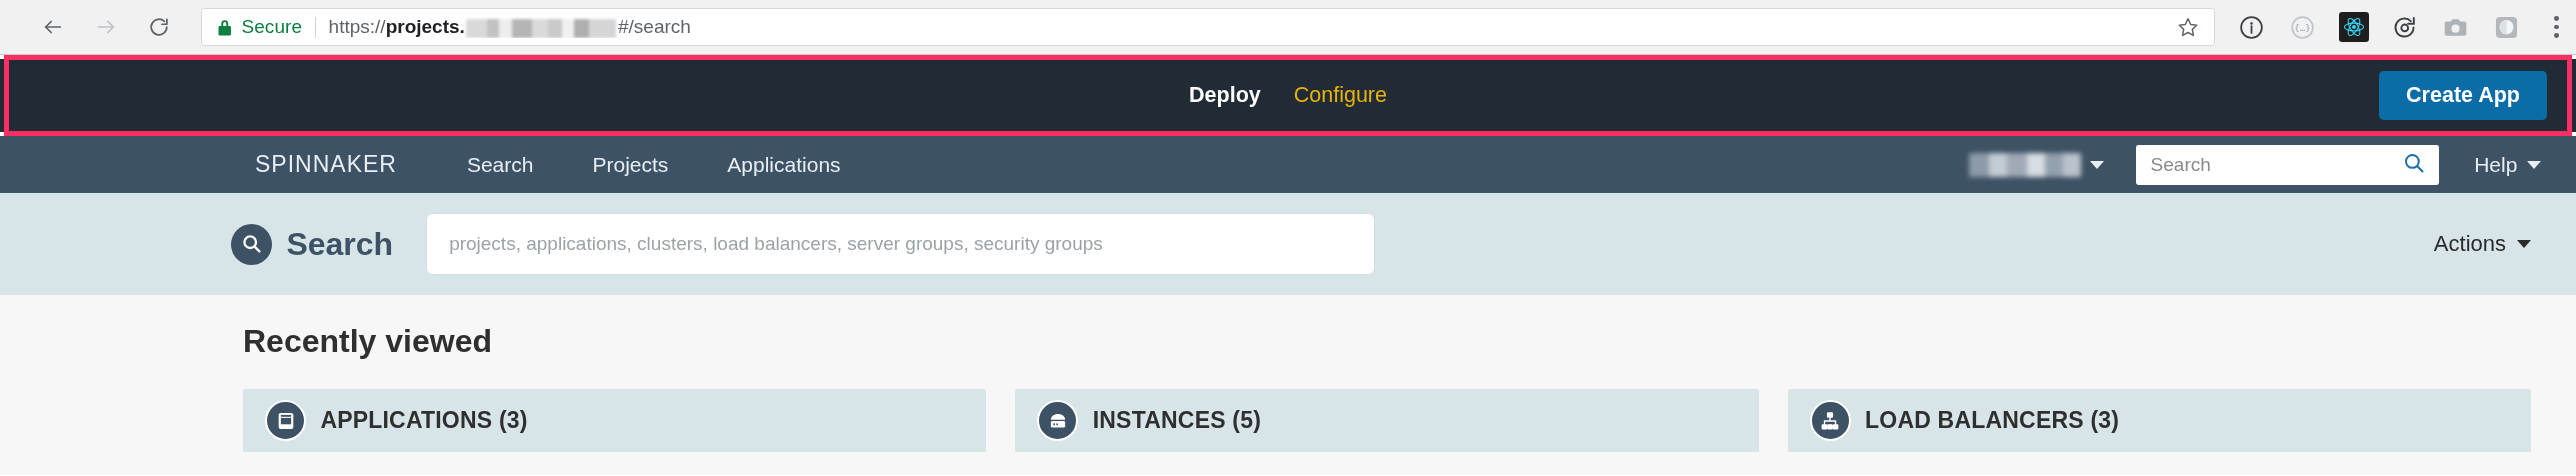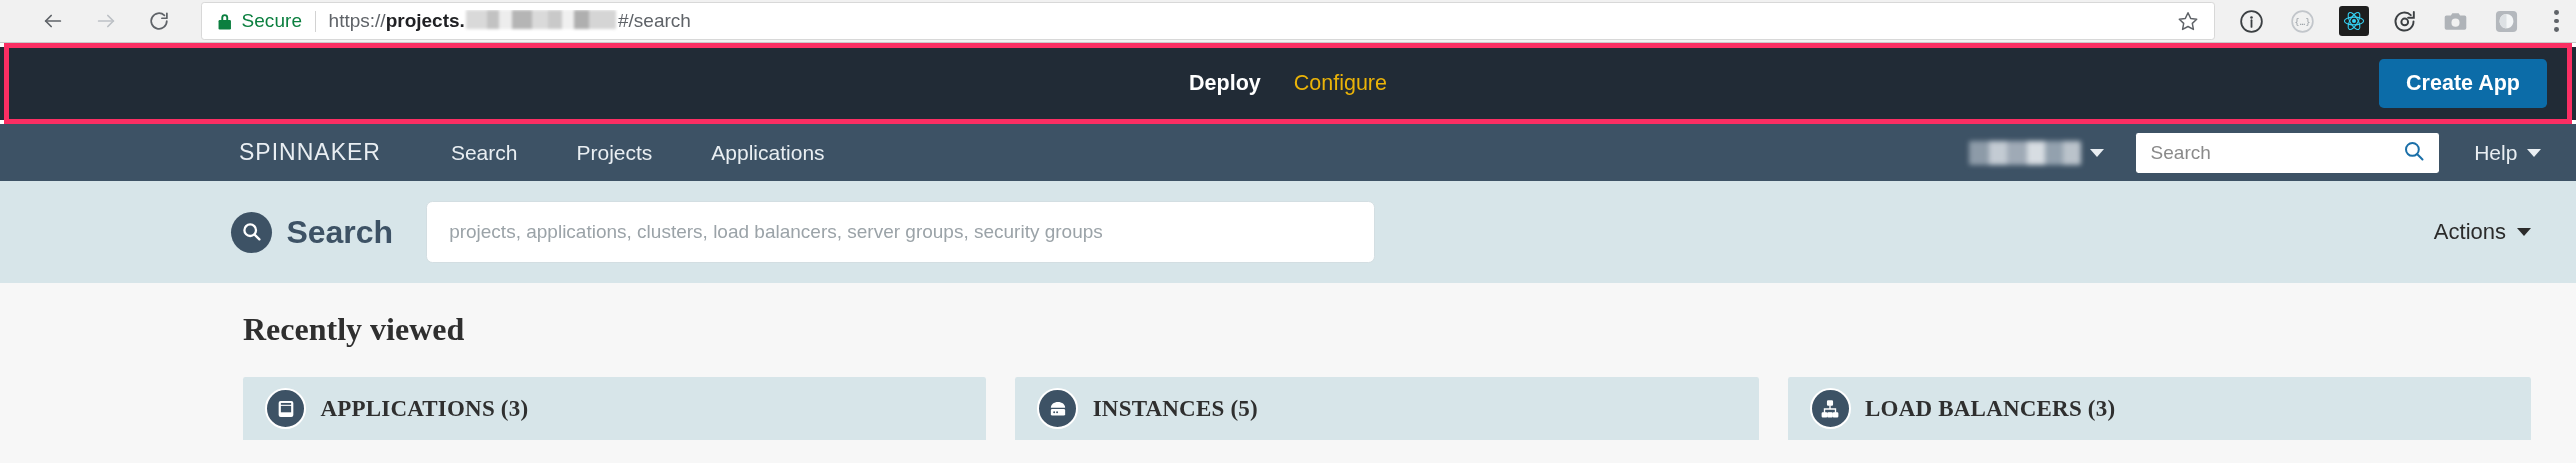--- a/index.html
+++ b/index.html
@@ -8,21 +8,21 @@
     width: 2576px;
     height: 477px;
     overflow: hidden;
     background: #ffffff;
     font-family: "Liberation Sans", sans-serif;
   }
 
   
   .browser-toolbar {
     position: relative;
-    height: 43px;
+    height: 55px;
     background: #F1F1F1;
     display: flex;
     align-items: center;
     padding: 0 17.5px 0 37px;
     border-bottom: 0.8px solid #C9C9C9;
   }
   .nav-buttons { display: flex; align-items: center; gap: 21px; flex: 0 0 auto; }
   .nav-btn {
     width: 32px; height: 32px;
     display: flex; align-items: center; justify-content: center;
@@ -51,21 +51,21 @@
     letter-spacing: 0.1px;
     white-space: nowrap;
   }
   .omni-sep {
     width: 0.8px; height: 21px;
     background: #D2D2D2;
     margin: 0 12.8px;
     flex: 0 0 auto;
   }
   .url-wrap {
-    display: flex; align-items: flex-start;
+    display: flex; align-items: flex-end;
     font-size: 19px;
     white-space: nowrap;
     overflow: hidden;
     min-width: 0;
   }
   .url-scheme { color: #5F6368; }
   .url-host   { color: #202124; font-weight: 700; }
   .url-redact {
     display: inline-block;
     width: 150px; height: 19px;
@@ -148,21 +148,21 @@
     font-family: "Liberation Sans", sans-serif;
     line-height: 1;
   }
 
   
   .spin-bar {
     height: 57px;
     background: #3D5265;
     display: flex;
     align-items: center;
-    padding: 0 35px 0 0;
+    padding: 0 35px 0 16px;
   }
   .spin-brand {
     color: #E9EEF2;
     font-size: 23px;
     letter-spacing: 1px;
     margin-left: 239px;
     font-weight: 400;
   }
   .spin-links { display: flex; align-items: center; gap: 59px; margin-left: 70px; }
   .spin-links a {
@@ -258,21 +258,20 @@
     cursor: pointer;
   }
   .actions-menu span { font-size: 22px; color: #2B2B2B; }
 
   
   .results {
     background: #F7F7F7;
     padding: 0 0 16px 0;
     height: calc(477px - 57px - 81px - 57px - 102px);
     overflow: hidden;
-    font-family: Liberation Serif, serif;
   }
   .results-inner { padding-left: 243px; padding-right: 45px; }
   .recently-title {
     font-size: 32px;
     font-weight: 700;
     color: #2F2F2F;
     padding-top: 30px;
     line-height: 1;
   }
   .card-row {

